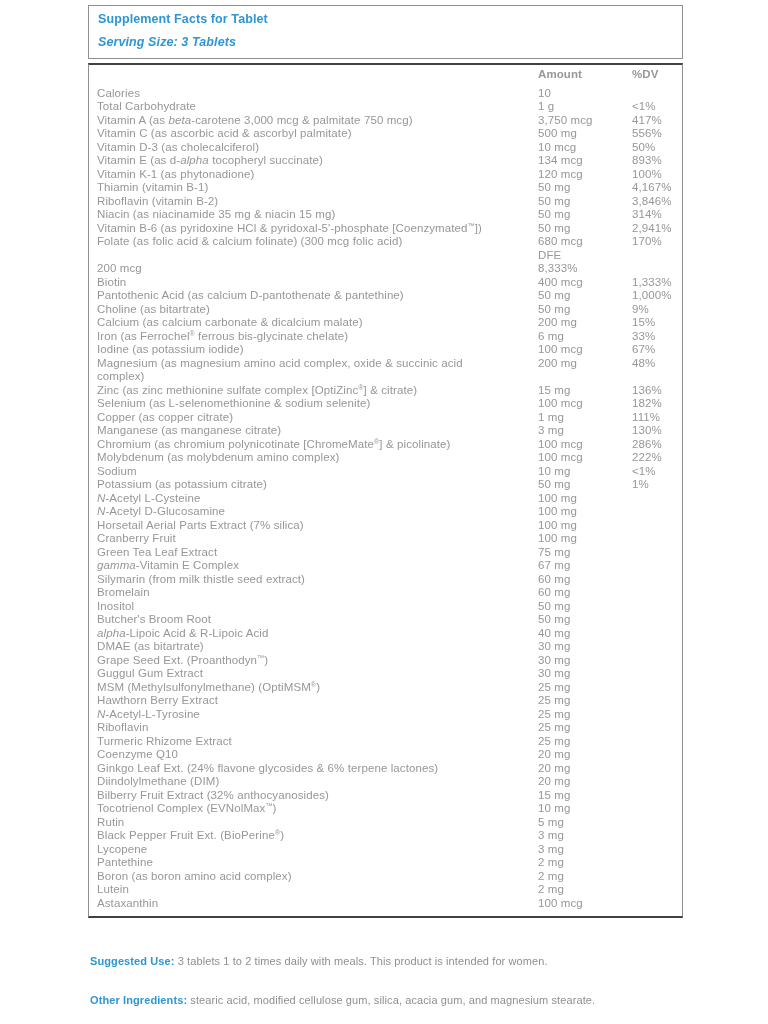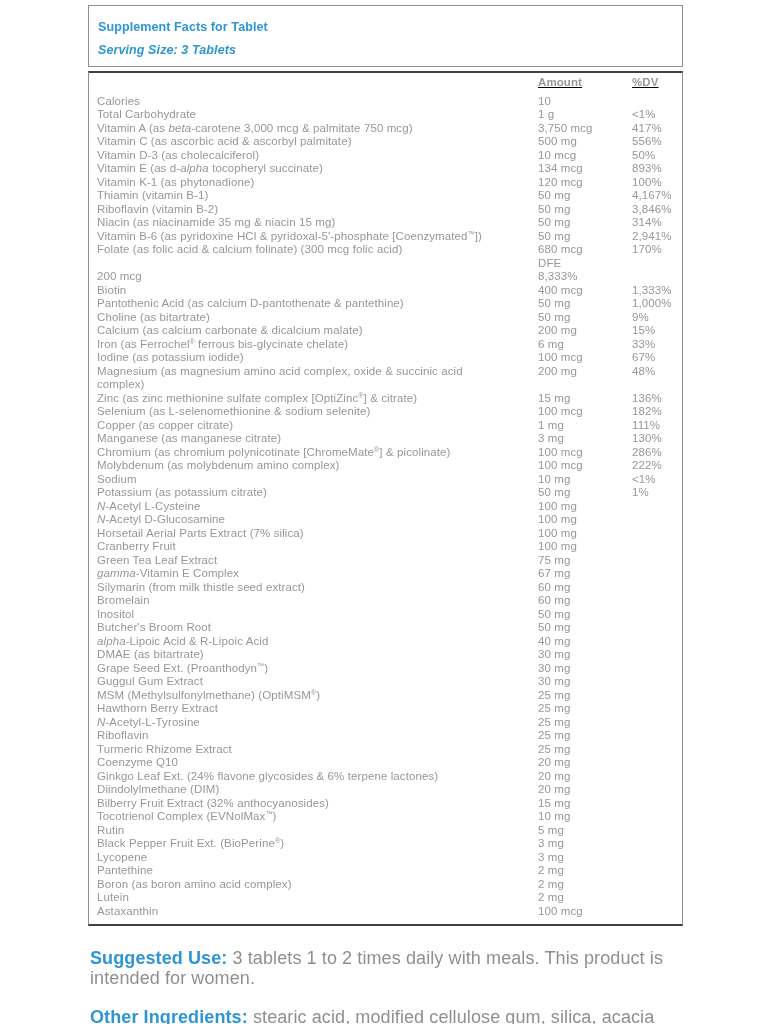--- a/index.html
+++ b/index.html
@@ -7,44 +7,44 @@
     width:768px;height:1024px;overflow:hidden;
     font-family:"Liberation Sans","DejaVu Sans",sans-serif;
     -webkit-font-smoothing:antialiased;
   }
   .page{position:relative;width:768px;height:1024px;background:#ffffff;}
 
   
   .header-box{
     margin:5px 0 0 88px;width:595px;box-sizing:border-box;
     border:1px solid #8f8f8f;
-    padding:14px 9px 9px 9px;
+    padding:6px 9px 9px 9px;
   }
   .hdr{color:#2e96d4;font-weight:bold;font-size:12.5px;line-height:14px;letter-spacing:.1px;}
   .hdr + .hdr{margin-top:9px;font-style:italic;}
 
   
   .table-box{
     margin:4px 0 0 88px;width:595px;box-sizing:border-box;
     border:1px solid #8f8f8f;border-top:2px solid #414141;border-bottom:2px solid #414141;
     padding:3px 8px 6px 8px;
   }
   .row{display:grid;grid-template-columns:441px 94px 1fr;align-items:start;}
-  .head-row{margin-bottom:5px;text-decoration:underline;}
+  .head-row{margin-bottom:5px;}
   .col-head{color:#2e96d4;font-weight:bold;font-size:12px;line-height:13px;letter-spacing:.1px;}
   .c-label,.c-amount,.c-dv{
     color:#979797;font-size:11.5px;line-height:13.5px;letter-spacing:.1px;
   }
   .c-label i{font-style:italic;}
   sup{font-size:7px;line-height:0;vertical-align:4px;}
 
   
   .note{
-    margin:22px 0 0 90px;width:578px;
-    font-size:18px;line-height:20px;color:#8f8f8f;letter-spacing:.1px;
+    margin:33px 0 0 90px;width:578px;
+    font-size:11px;line-height:20px;color:#8f8f8f;letter-spacing:.1px;
   }
   .note + .note{margin-top:19px;}
   .note-label{color:#2e96d4;font-weight:bold;}
 </style>
 </head>
 <body>
 
 <div class="page">
 
   <section class="header-box">

